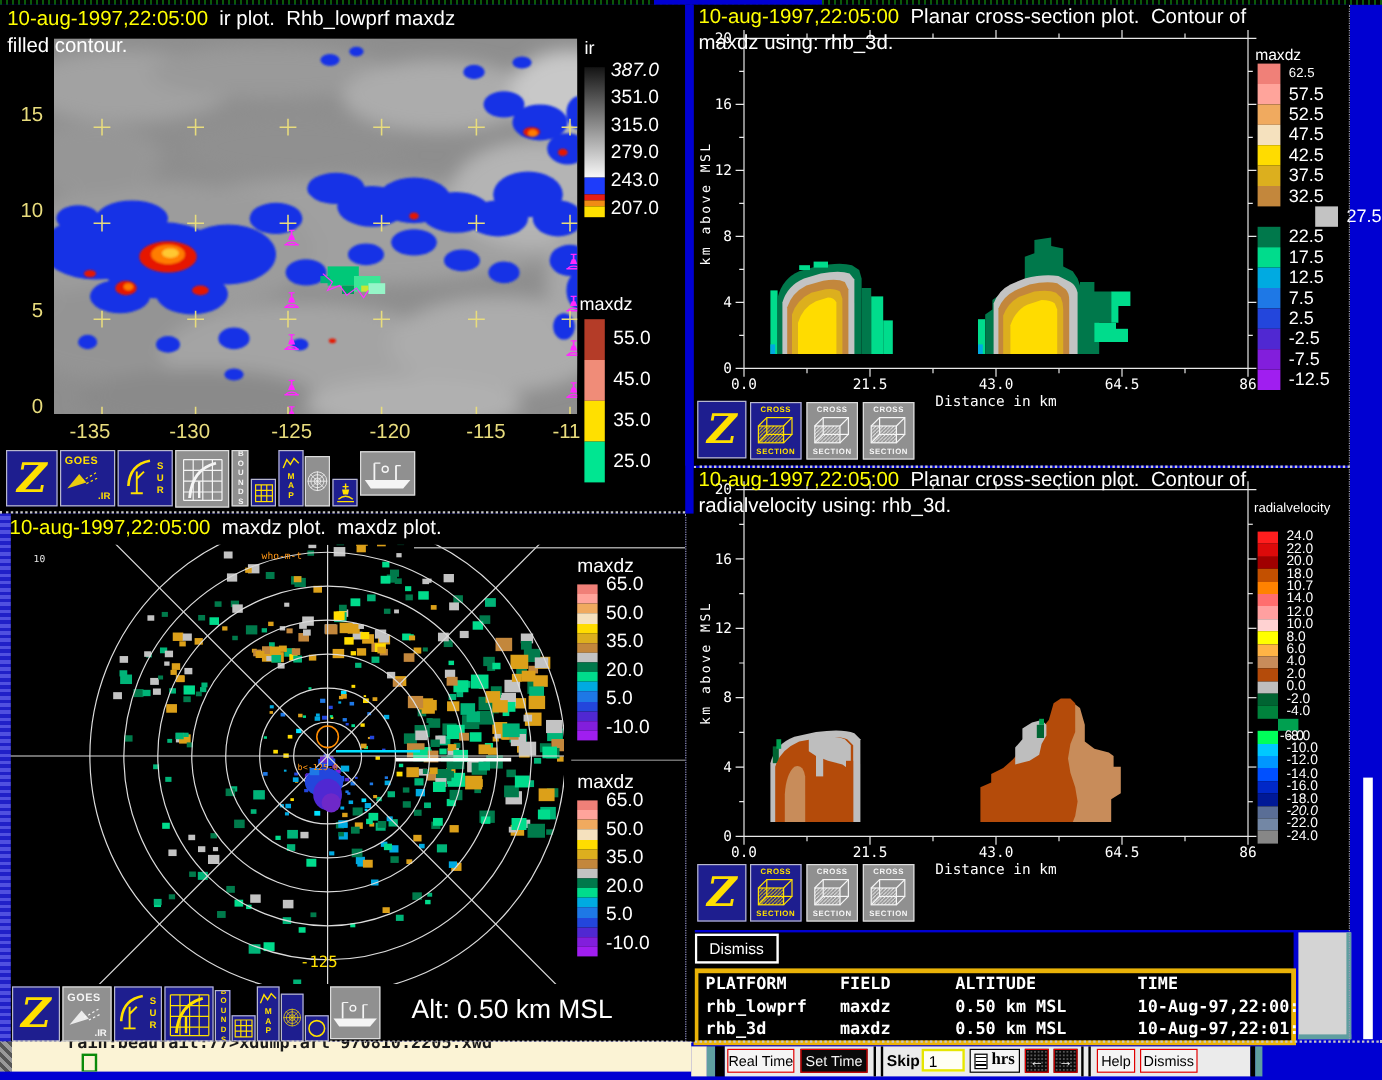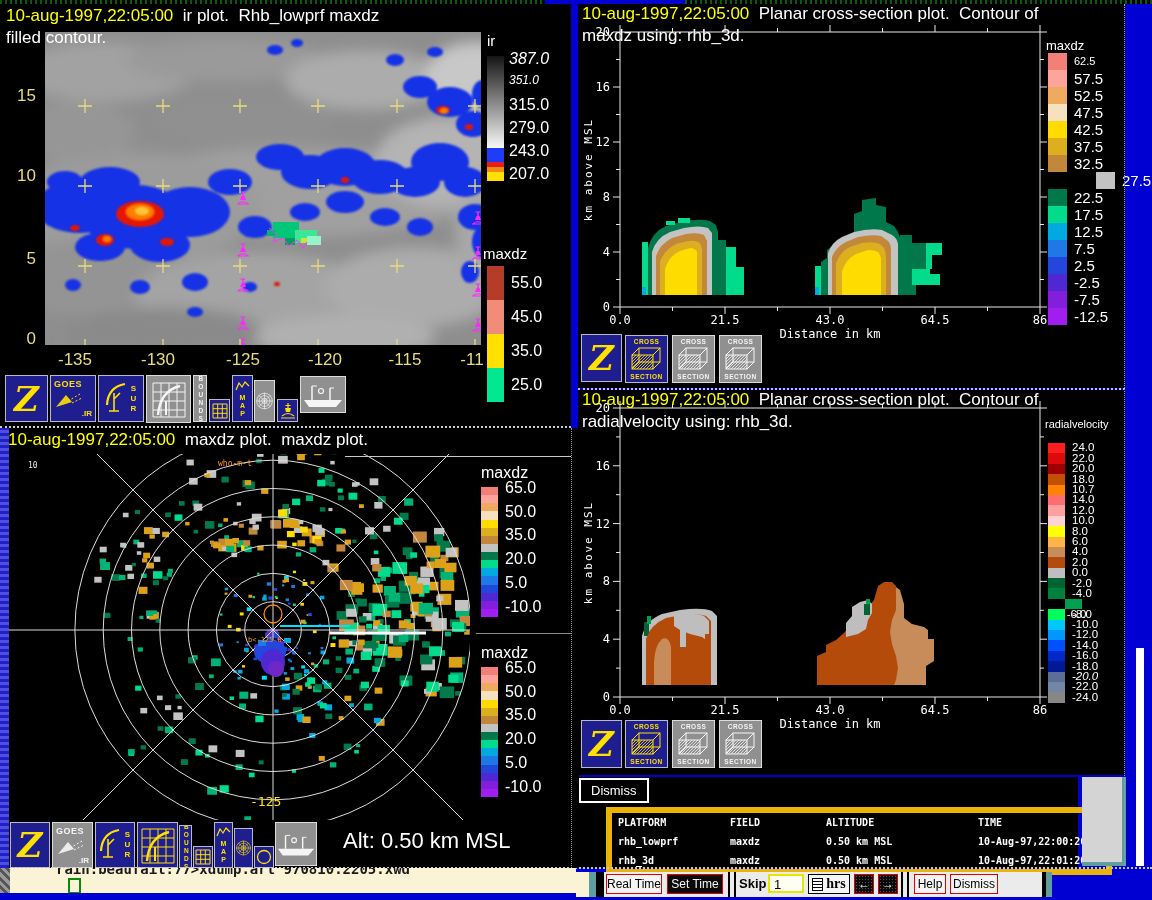--- a/index.html
+++ b/index.html
@@ -23,22 +23,22 @@
   .tbtn{position:absolute;box-sizing:border-box;display:flex;align-items:center;justify-content:center;cursor:pointer;overflow:hidden;}
   .tbtn.blue{background:#1E1E8F;border:1px solid #B8B8CC;color:#FFE000;}
   .tbtn.gray{background:#909090;border:1px solid #DCDCDC;color:#F5F5F5;}
   .zg{font-family:"DejaVu Serif",serif;font-style:italic;font-weight:bold;font-size:34px;line-height:1;}
   .vtxt{writing-mode:vertical-lr;text-orientation:upright;font-weight:bold;letter-spacing:1px;line-height:1;}
   .col{display:flex;flex-direction:column;align-items:center;}
   .row{display:flex;align-items:center;}
   .csbtn{flex-direction:column;gap:1px;}
   .cslb{font-size:6.5px;font-weight:bold;letter-spacing:.5px;}
   .dbtn{position:absolute;border:2px solid #fff;background:#000;color:#fff;font-size:13px;padding:3px 10px;cursor:pointer;}
-  #tbl{position:absolute;left:2px;top:30px;width:494px;height:56px;border:6px solid #eab308;
-       font-family:"DejaVu Sans Mono",monospace;font-weight:bold;font-size:10px;color:#fff;margin-left:28px;}
+  #tbl{position:absolute;left:2px;top:30px;width:494px;height:56px;border:4px solid #eab308;
+       font-family:"DejaVu Sans Mono",monospace;font-weight:bold;font-size:14px;color:#fff;}
   .trow{display:grid;grid-template-columns:112px 96px 152px auto;padding-left:6px;line-height:19px;white-space:pre;}
   .dotline{position:absolute;border-top:2px dotted #C8C8C8;}
   .dotv{position:absolute;border-left:1px dotted #9A9AB4;}
   #term{position:absolute;left:10px;top:868px;width:566px;height:25px;background:#FBF3D5;overflow:hidden;}
   #term span.tl{position:absolute;left:46px;top:-7px;color:#1A1A1A;font-family:"DejaVu Sans Mono",monospace;
        font-weight:bold;font-size:14px;white-space:pre;}
   .cursor{position:absolute;left:58px;top:10px;width:9px;height:12px;border:2px solid #0A8A0A;}
   #timebar{position:absolute;left:576px;top:872px;width:576px;height:25px;}
   .tbb{position:absolute;top:2px;height:20px;box-sizing:border-box;border:1px solid #E10000;background:#F5F5F5;
        color:#000;font-size:12px;display:flex;align-items:center;justify-content:center;cursor:pointer;white-space:nowrap;}
@@ -223,21 +223,21 @@
     <div class="cbh" style="left:487px;top:28px">ir</div>
     <div id="irbar" class="abs" style="left:487px;top:52px;width:17px;">
         <div style="height: 92px; background: linear-gradient(rgb(20, 20, 20), rgb(248, 248, 248));"></div>
         <div style="height: 14px; background: rgb(30, 60, 250);"></div>
         <div style="height: 5px; background: rgb(230, 30, 20);"></div>
         <div style="height: 5px; background: rgb(240, 140, 20);"></div>
         <div style="height: 9px; background: rgb(255, 224, 0);"></div>
       </div>
     <div id="irlabs" class="abs" style="left:509px;top:52px;">
         <div style="position: absolute; top: -6px; color: rgb(255, 255, 255); font-size: 16px; white-space: nowrap; font-style: italic;">387.0</div>
-        <div style="position: absolute; top: 17px; color: rgb(255, 255, 255); font-size: 12px; white-space: nowrap; font-style: italic;">351.0</div>
+        <div style="position: absolute; top: 17px; color: rgb(255, 255, 255); font-size: 16px; white-space: nowrap;">351.0</div>
         <div style="position: absolute; top: 40px; color: rgb(255, 255, 255); font-size: 16px; white-space: nowrap;">315.0</div>
         <div style="position: absolute; top: 63px; color: rgb(255, 255, 255); font-size: 16px; white-space: nowrap;">279.0</div>
         <div style="position: absolute; top: 86px; color: rgb(255, 255, 255); font-size: 16px; white-space: nowrap;">243.0</div>
         <div style="position: absolute; top: 109px; color: rgb(255, 255, 255); font-size: 16px; white-space: nowrap;">207.0</div>
       </div>
 
     <div class="cbh" style="left:483px;top:241px">maxdz</div>
     <div id="satmx" class="cbrows" style="left:487px;top:262px;">
         <div class="r" style="height: 34px; text-align: right;">
           <span class="sw" style="width:17px;height:34px;background:#B43C28"></span>

